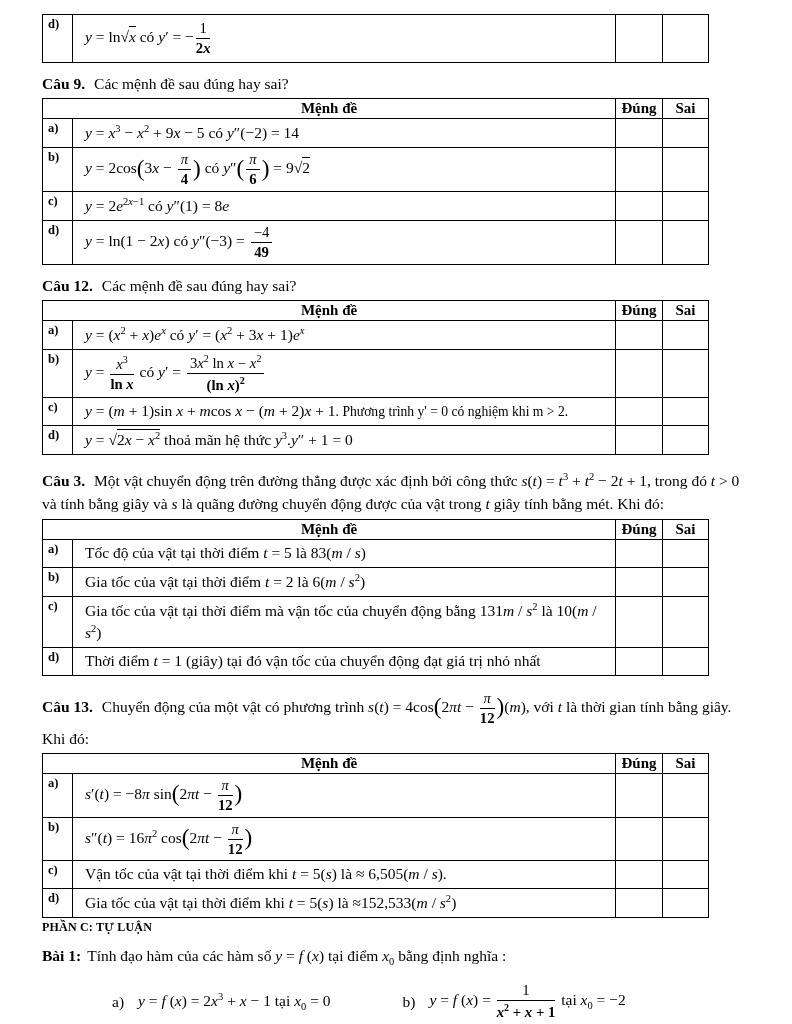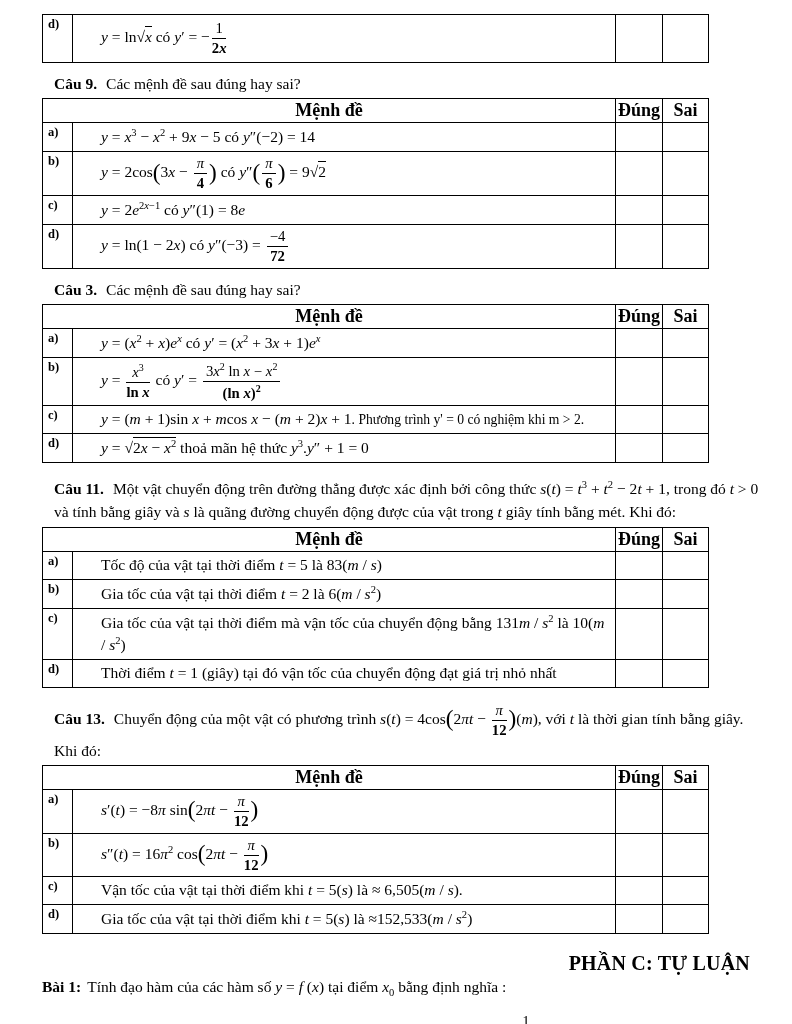--- a/index.html
+++ b/index.html
@@ -14,47 +14,47 @@
     padding:14px 42px 0 42px;
     overflow:hidden;
   }
   .qtable {
     border-collapse:collapse;
     width:666px;
     table-layout:fixed;
   }
   .qtable th, .qtable td { border:1px solid #000; }
   .qtable th {
-    font-size:18px; font-weight:bold; text-align:center;
+    font-size:15px; font-weight:bold; text-align:center;
     padding:1px 2px; height:19px;
   }
   col.c-lbl { width:30px; }
   col.c-content { width:543px; }
   col.c-ans { width:47px; }
   col.c-ans2 { width:46px; }
   td.lbl {
     font-weight:bold; font-size:12.5px;
     vertical-align:top; text-align:left;
     padding:2px 2px 2px 5px;
   }
   td.content {
     vertical-align:middle;
-    padding:3px 4px 3px 28px;
+    padding:3px 4px 3px 12px;
     line-height:1.35;
   }
   td.ans { background:#fff; }
   .partial { margin-bottom:8px; }
   .partial td.content { padding-top:5px; padding-bottom:5px; }
 
-  .q-head { margin:9px 0 3px 12px; line-height:1.5; width:708px; }
+  .q-head { margin:9px 0 3px 0; line-height:1.5; width:708px; }
   .q-head.spaced { margin-top:14px; }
   .q-num { font-weight:bold; padding-right:9px; }
 
-  .section-title { font-weight:bold; font-size:20px; margin-top:18px; letter-spacing:0.2px;text-align:right; }
-  .bai1 { line-height:1.5; }
+  .section-title { font-weight:bold; font-size:12px; margin-top:2px; letter-spacing:0.2px; }
+  .bai1 { margin-top:9px; line-height:1.5; }
   .bai1-label { font-weight:bold; padding-right:6px; }
   .bai1-items { display:flex; align-items:center; margin:12px 0 0 70px; gap:72px; }
   .bai1-item { display:flex; align-items:center; gap:14px; }
 
   .page-footer {
     position:absolute; top:954px; right:42px;
     font-style:italic; font-size:14.5px;
   }
 
   
@@ -140,30 +140,30 @@
       <tr>
         <td class="lbl">c)</td>
         <td class="content"><i>y</i> = 2<i>e</i><sup>2<i>x</i>−1</sup> có <i>y</i>″(1) = 8<i>e</i></td>
         <td class="ans"></td>
         <td class="ans"></td>
       </tr>
       <tr>
         <td class="lbl">d)</td>
         <td class="content"><i>y</i> = ln(1 − 2<i>x</i>) có <i>y</i>″(−3) = <span class="frac">
               <span class="num">−4</span>
-              <span class="den">72</span>
+              <span class="den">49</span>
             </span></td>
         <td class="ans"></td>
         <td class="ans"></td>
       </tr>
     </tbody>
   </table>
 
   <div class="q-head">
-    <span class="q-num">Câu 3.</span><span class="q-intro">Các mệnh đề sau đúng hay sai?</span>
+    <span class="q-num">Câu 12.</span><span class="q-intro">Các mệnh đề sau đúng hay sai?</span>
   </div>
   <table class="qtable">
     <colgroup>
         <col class="c-lbl">
         <col class="c-content">
         <col class="c-ans">
         <col class="c-ans2">
       </colgroup>
     <thead>
       <tr>
@@ -200,21 +200,21 @@
       <tr>
         <td class="lbl">d)</td>
         <td class="content"><i>y</i> = <span class="sqrt">√<span class="ov">2<i>x</i> − <i>x</i><sup>2</sup></span></span> thoả mãn hệ thức <i>y</i><sup>3</sup>.<i>y</i>″ + 1 = 0</td>
         <td class="ans"></td>
         <td class="ans"></td>
       </tr>
     </tbody>
   </table>
 
   <div class="q-head spaced">
-    <span class="q-num">Câu 11.</span><span class="q-intro">Một vật chuyển động trên đường thẳng được xác định bởi công thức <i>s</i>(<i>t</i>) = <i>t</i><sup>3</sup> + <i>t</i><sup>2</sup> − 2<i>t</i> + 1, trong đó <i>t</i> &gt; 0 và tính bằng giây và <i>s</i> là quãng đường chuyển động được của vật trong <i>t</i> giây tính bằng mét. Khi đó:</span>
+    <span class="q-num">Câu 3.</span><span class="q-intro">Một vật chuyển động trên đường thẳng được xác định bởi công thức <i>s</i>(<i>t</i>) = <i>t</i><sup>3</sup> + <i>t</i><sup>2</sup> − 2<i>t</i> + 1, trong đó <i>t</i> &gt; 0 và tính bằng giây và <i>s</i> là quãng đường chuyển động được của vật trong <i>t</i> giây tính bằng mét. Khi đó:</span>
   </div>
   <table class="qtable">
     <colgroup>
         <col class="c-lbl">
         <col class="c-content">
         <col class="c-ans">
         <col class="c-ans2">
       </colgroup>
     <thead>
       <tr>

